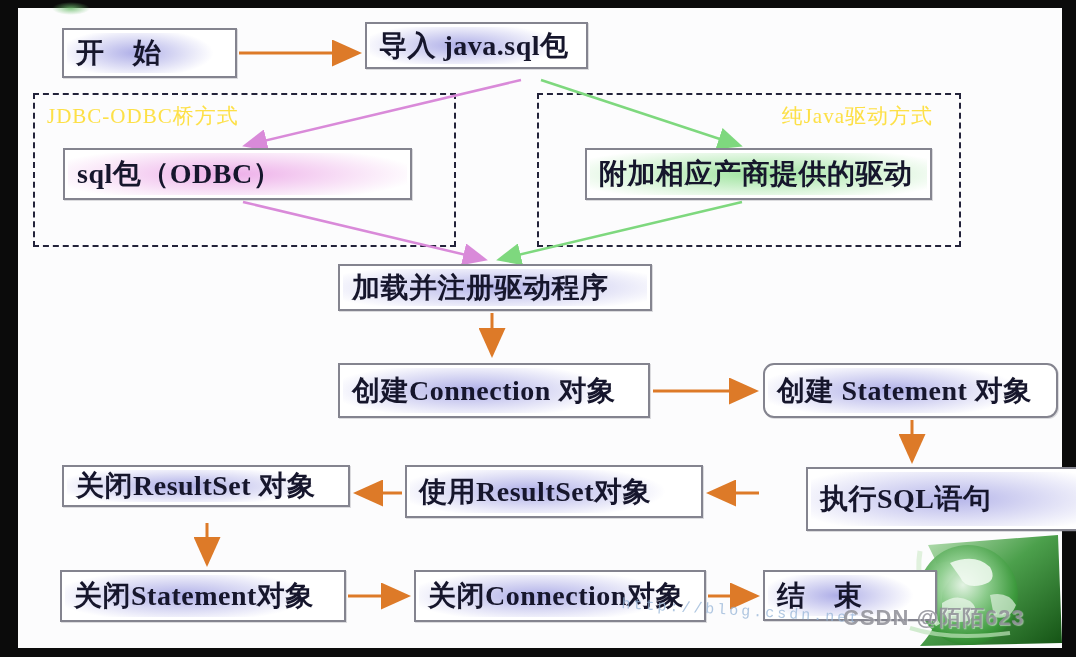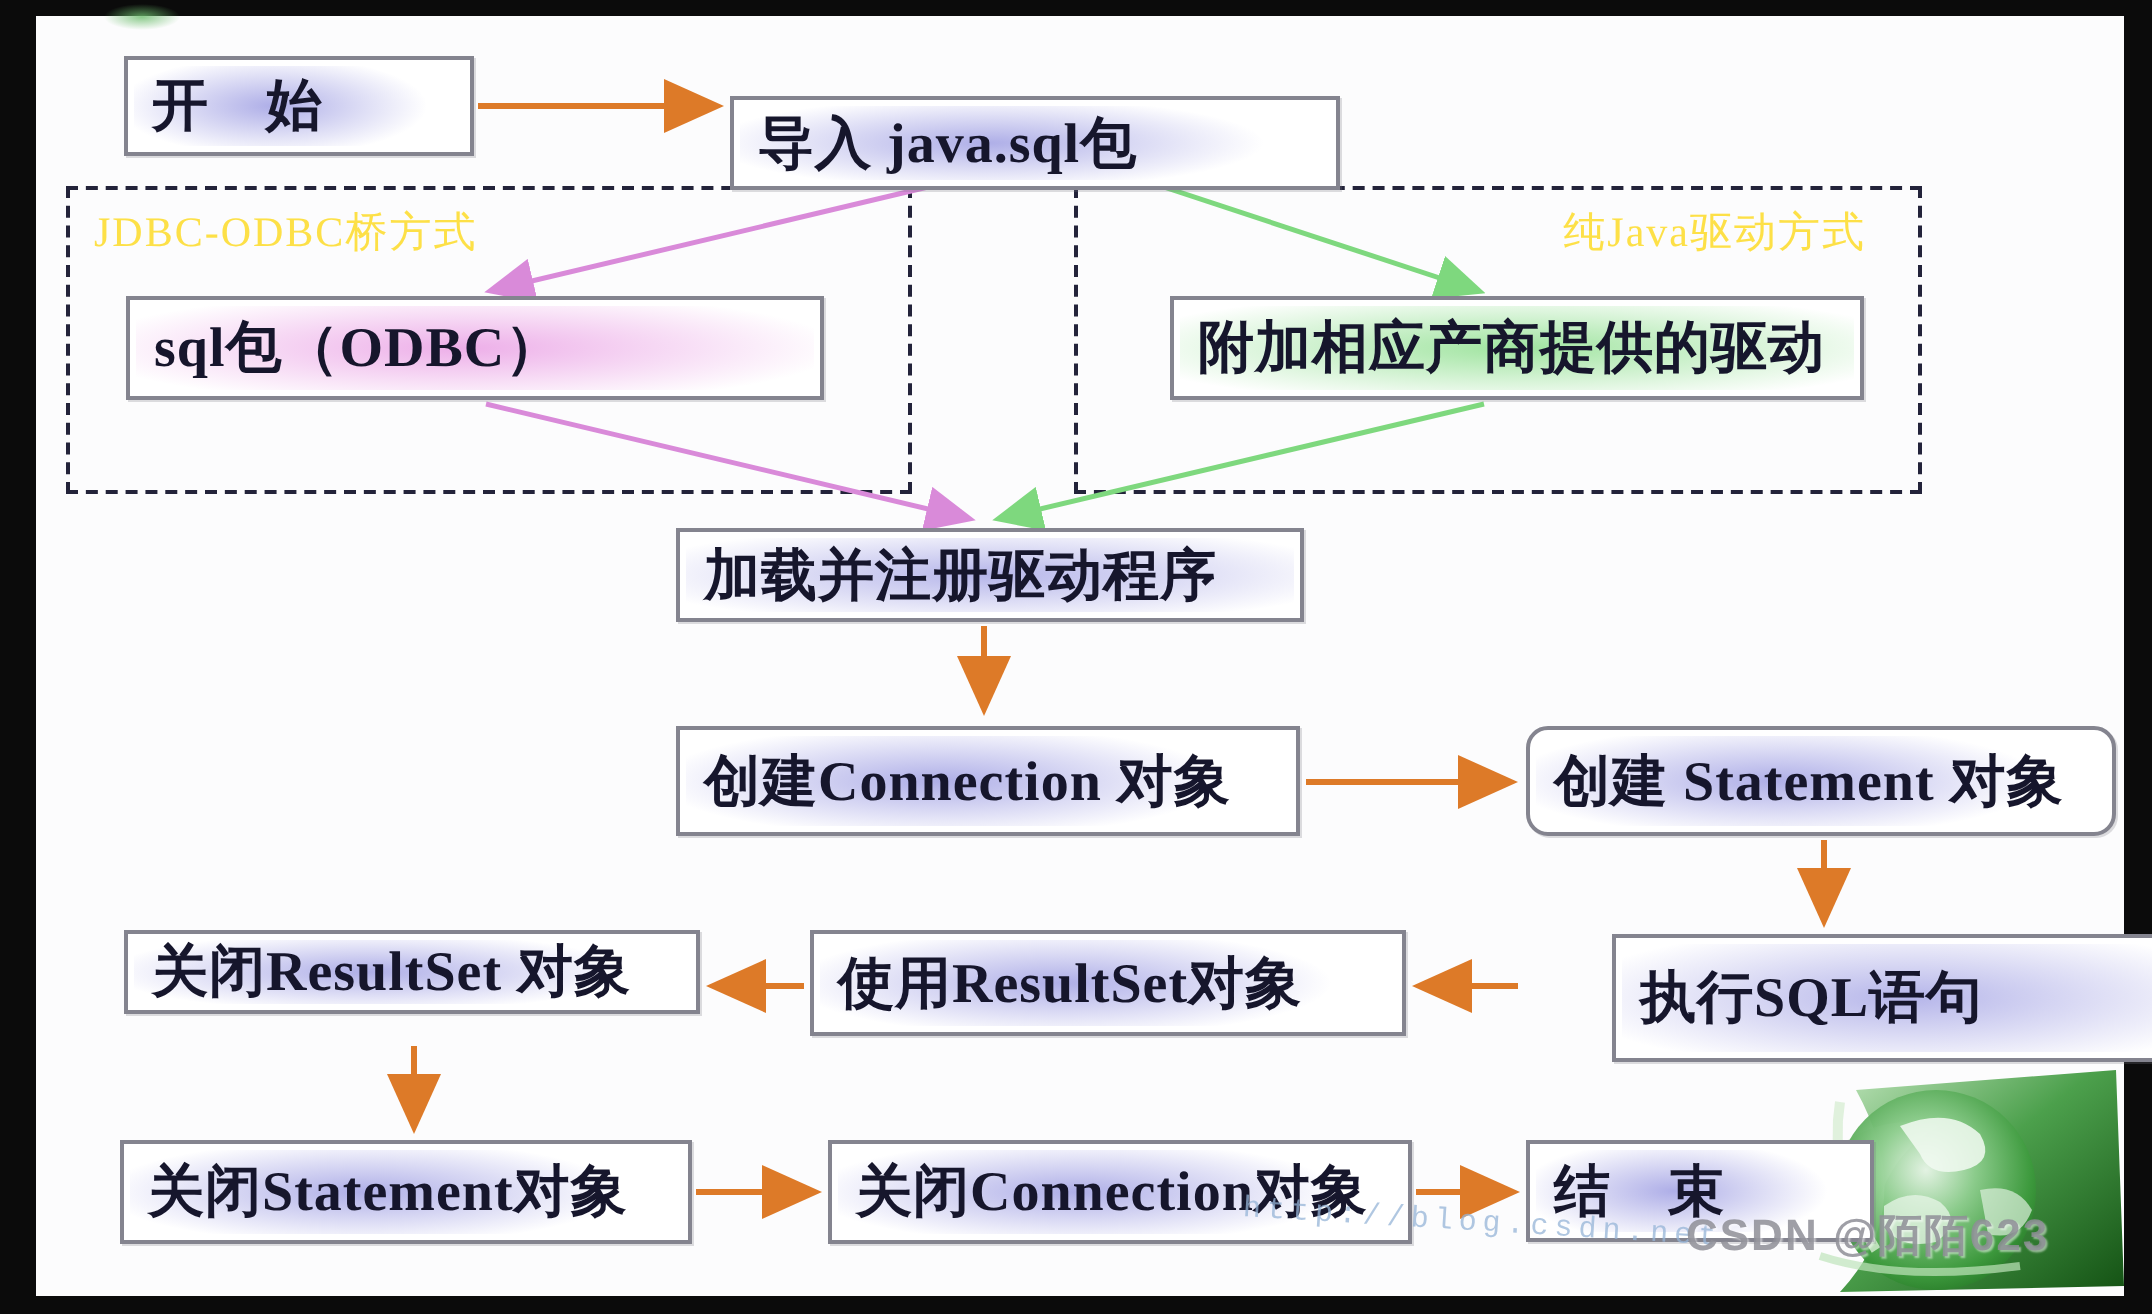--- a/index.html
+++ b/index.html
@@ -35,21 +35,21 @@
   .hl-purple::before{background:radial-gradient(60% 80% at 42% 50%,rgba(108,108,212,.55),rgba(108,108,212,0) 78%);}
   .hl-purple-wide::before{background:radial-gradient(75% 85% at 50% 50%,rgba(108,108,212,.5),rgba(108,108,212,0) 80%);}
   .hl-pink::before{background:radial-gradient(70% 85% at 48% 50%,rgba(222,108,214,.55),rgba(222,108,214,0) 80%);}
   .hl-green::before{background:radial-gradient(75% 85% at 50% 50%,rgba(96,210,96,.6),rgba(96,210,96,0) 80%);}
   .node .txt{
     position:relative;font-size:28px;font-weight:bold;color:#16162c;
     padding-left:12px;white-space:nowrap;letter-spacing:.5px;
   }
   
   #n-start{left:62px;top:28px;width:175px;height:50px;}
-  #n-import{left:365px;top:48px;width:305px;height:47px;}
+  #n-import{left:365px;top:22px;width:223px;height:47px;}
   #group-left{left:33px;top:93px;width:419px;height:150px;}
   #n-odbc{left:63px;top:148px;width:349px;height:52px;}
   #group-right{left:537px;top:93px;width:420px;height:150px;}
   #n-driver{left:585px;top:148px;width:347px;height:52px;}
   #n-load{left:338px;top:264px;width:314px;height:47px;}
   #n-connection{left:338px;top:363px;width:312px;height:55px;}
   #n-statement{left:763px;top:363px;width:295px;height:55px;border-radius:11px;}
   #n-sql{left:762px;top:467px;width:296px;height:64px;margin-left:44px;}
   #n-use-rs{left:405px;top:465px;width:298px;height:53px;}
   #n-close-rs{left:62px;top:465px;width:288px;height:42px;}

